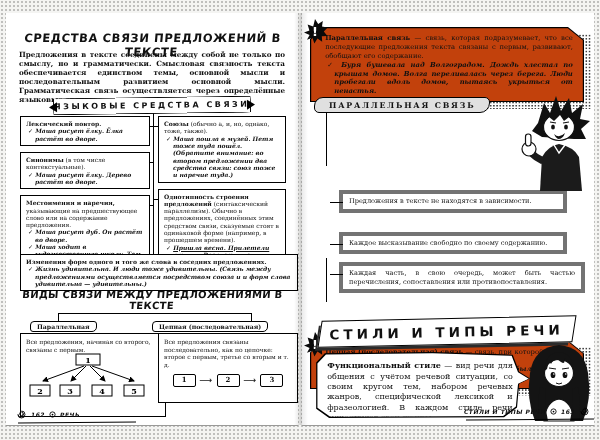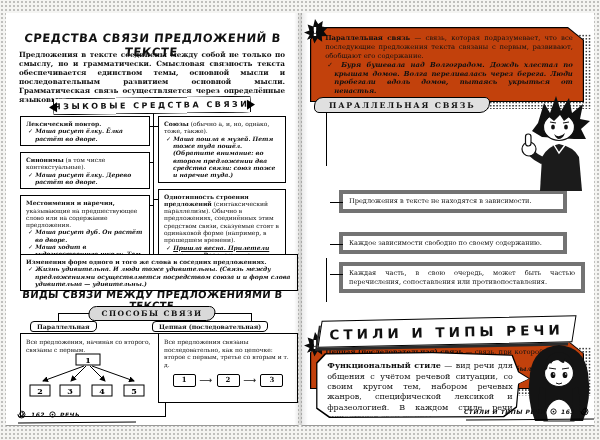--- a/index.html
+++ b/index.html
@@ -150,21 +150,20 @@
   </div>
 
   <div class="abs box fullbox">
     <span class="bt">Изменения форм одного и того же слова в соседних предложениях.</span>
     <span class="ex"><span class="ck">✓</span> <span>Жизнь удивительна. И люди тоже удивительны. (Связь между предложениями осуществляется посредством союза и и форм слова удивительна — удивительны.)</span></span>
   </div>
 
   <div class="abs hand title2">ВИДЫ СВЯЗИ МЕЖДУ ПРЕДЛОЖЕНИЯМИ В ТЕКСТЕ</div>
 
   <div class="abs bracket"></div>
-  <div class="abs badge">СПОСОБЫ СВЯЗИ</div>
   <div class="abs tab tabL">Параллельная</div>
   <div class="abs tab tabR">Цепная (последовательная)</div>
 
   <div class="abs wbox wboxL">
     <div>Все предложения, начиная со второго, связаны с первым.</div>
     <svg width="124" height="46" viewBox="0 0 124 46">
       <defs>
         <marker id="ah" markerWidth="6" markerHeight="6" refX="5" refY="3" orient="auto">
             <path d="M0 0L6 3L0 6z" fill="#000"></path>
           </marker>
@@ -223,21 +222,21 @@
         <span class="bt">Параллельная связь</span>
         <span>— связь, которая подразумевает, что все последующие предложения текста связаны с первым, развивают, обобщают его содержание.</span>
         <span class="ex"><span class="ck">✓</span> <span>Буря бушевала над Волгоградом. Дождь хлестал по крышам домов. Волга переливалась через берега. Люди пробегали вдоль домов, пытаясь укрыться от ненастья.</span></span>
       </div>
     </div>
   </div>
 
   <div class="abs secbanner sbP">ПАРАЛЛЕЛЬНАЯ СВЯЗЬ</div>
   <div class="abs vlineP"></div>
   <div class="abs pb p1">Предложения в тексте не находятся в зависимости.</div>
-  <div class="abs pb p2">Каждое зависимости свободно по своему содержанию.</div>
+  <div class="abs pb p2">Каждое высказывание свободно по своему содержанию.</div>
   <div class="abs pb p3">Каждая часть, в свою очередь, может быть частью перечисления, сопоставления или противопоставления.</div>
 
   <svg class="abs charBoy" viewBox="0 0 78 104">
     <path d="M20 34 L26 14 L32 24 L38 7 L43 22 L51 9 L54 24 L65 15 L62 30 L72 32 L63 40 L68 50 L56 50 L24 48 L14 42 Z" fill="#101010"></path>
     <ellipse cx="41" cy="38" rx="15.5" ry="13.5" fill="#fff" stroke="#111" stroke-width="1.2"></ellipse>
     <path d="M27 33 Q31 23 41 23 Q52 23 55 33 L51 28 L46 32 L42 26 L36 32 L31 28 Z" fill="#101010"></path>
     <ellipse cx="35" cy="38" rx="1.9" ry="2.5" fill="#111"></ellipse>
     <ellipse cx="48" cy="38" rx="1.9" ry="2.5" fill="#111"></ellipse>
     <path d="M32 33 L38 34 M45 34 L51 33" stroke="#111" stroke-width="1.1" fill="none"></path>
     <path d="M36 45 Q41 50 47 44 Q45 50 40 50 Q37 48 36 45 Z" fill="#111"></path>

